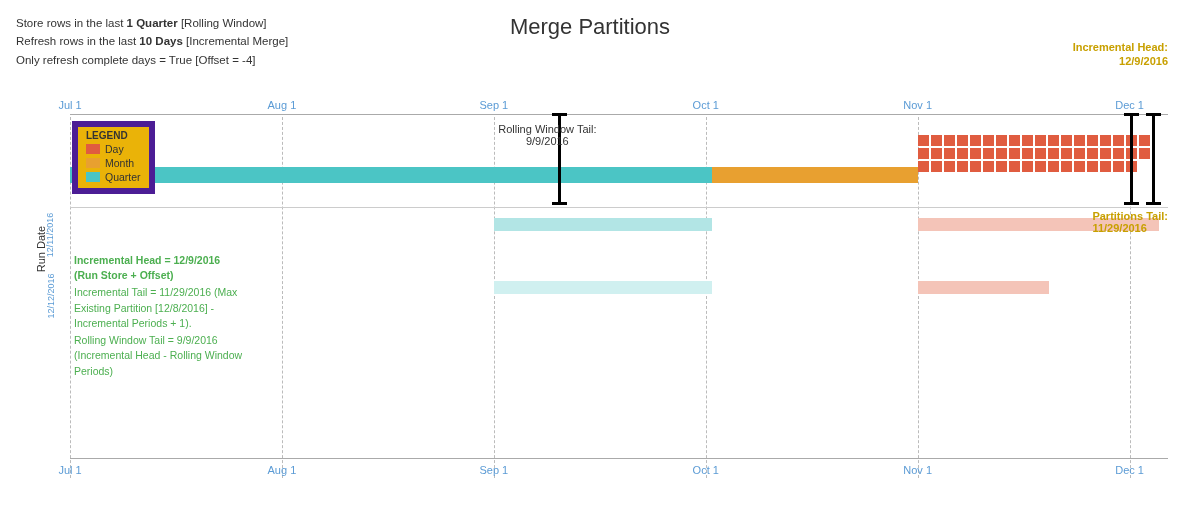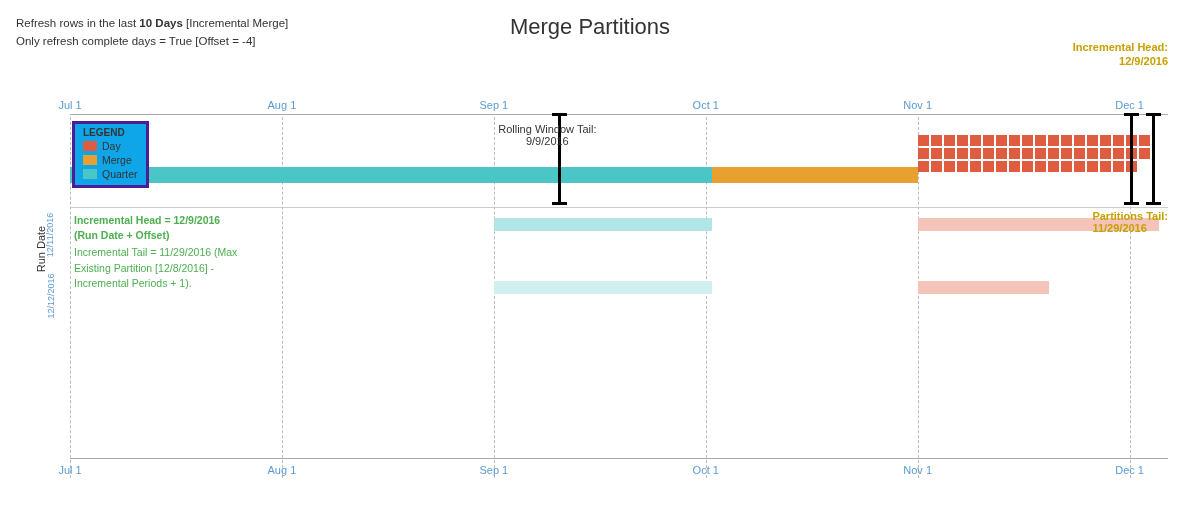--- a/index.html
+++ b/index.html
@@ -57,22 +57,22 @@
       bottom: 0;
       width: 1px;
       border-left: 1px dashed #bbb;
     }
 
     
     .legend {
       position: absolute;
       top: 28px;
       left: 0;
-      background: #0ea5e9;
-      border: 3px solid #4c1d95;
+      background: #eab308;
+      border: 6px solid #4c1d95;
       padding: 3px 8px;
       font-size: 10.5px;
       z-index: 10;
     }
 
     .legend-title {
       font-weight: 700;
       font-size: 10px;
       color: #333;
       margin-bottom: 2px;
@@ -95,20 +95,23 @@
   </style>
 </head>
 <body>
 
 <div class="main-container">
 
   <div class="title">Merge Partitions</div>
 
   <div class="info-panel">
     <div>
+      <span>Store rows in the last </span><b>1 Quarter</b><span> [Rolling Window]</span>
+    </div>
+    <div>
       <span>Refresh rows in the last </span><b>10 Days</b><span> [Incremental Merge]</span>
     </div>
     <div>Only refresh complete days = True [Offset = -4]</div>
   </div>
 
   <div style="position:absolute; top:95px; left:70px; right:12px; bottom:28px;">
 
     <div style="position:absolute; top:0; left:0; right:0; height:20px; border-bottom:1px solid #aaa;">
       <div class="axis-label" style="left:0%;">Jul 1</div>
       <div class="axis-label" style="left:19.3%;">Aug 1</div>
@@ -126,21 +129,21 @@
     <div class="gridline" style="left:96.5%;"></div>
 
     <div class="legend" style="top:26px; left:2px;">
       <div class="legend-title">LEGEND</div>
       <div class="legend-item">
         <span class="legend-color" style="background:#e05c40;"></span>
         <span>Day</span>
       </div>
       <div class="legend-item">
         <span class="legend-color" style="background:#e8a030;"></span>
-        <span>Merge</span>
+        <span>Month</span>
       </div>
       <div class="legend-item">
         <span class="legend-color" style="background:#4bc5c5;"></span>
         <span>Quarter</span>
       </div>
     </div>
 
     <div style="position:absolute; top:20px; left:0; right:0; height:88px;">
 
       <div style="position:absolute; top:52px; left:0%; width:58.5%; height:16px; background:#4bc5c5;"></div>
@@ -283,28 +286,33 @@
         <span style="display:inline-block;width:10px;height:10px;background:#f4c4b8;margin:0 1px 1px 0;"></span>
         <span style="display:inline-block;width:10px;height:10px;background:#f4c4b8;margin:0 1px 1px 0;"></span>
         <span style="display:inline-block;width:10px;height:10px;background:#f4c4b8;margin:0 1px 1px 0;"></span>
         <span style="display:inline-block;width:10px;height:10px;background:#f4c4b8;margin:0 1px 1px 0;"></span>
         <span style="display:inline-block;width:10px;height:10px;background:#f4c4b8;margin:0 1px 1px 0;"></span>
         <span style="display:inline-block;width:10px;height:10px;background:#f4c4b8;margin:0 1px 1px 0;"></span>
       </div>
     </div>
 
     <div style="position:absolute; top:118px; left:4px; width:230px; font-size:10.5px; color:#333; line-height:1.45;">
-      <div style="color:#4caf50; font-weight:600; margin-bottom:2px;">
+      <div style="color:#4caf50; font-weight:600; margin-bottom:2px;margin-top:40px;">
         <span>Incremental Head = 12/9/2016</span><br>
-        <span>(Run Date + Offset)</span>
+        <span>(Run Store + Offset)</span>
       </div>
       <div style="color:#4caf50; margin-bottom:2px;">
         <span>Incremental Tail = 11/29/2016 (Max</span><br>
         <span>Existing Partition [12/8/2016] -</span><br>
         <span>Incremental Periods + 1).</span>
+      </div>
+      <div style="color:#4caf50;">
+        <span>Rolling Window Tail = 9/9/2016</span><br>
+        <span>(Incremental Head - Rolling Window</span><br>
+        <span>Periods)</span>
       </div>
     </div>
 
     <div style="position:absolute; bottom:0; left:0; right:0; height:20px; border-top:1px solid #aaa;">
       <div class="axis-label" style="left:0%; bottom:2px; top:auto;">Jul 1</div>
       <div class="axis-label" style="left:19.3%; bottom:2px; top:auto;">Aug 1</div>
       <div class="axis-label" style="left:38.6%; bottom:2px; top:auto;">Sep 1</div>
       <div class="axis-label" style="left:57.9%; bottom:2px; top:auto;">Oct 1</div>
       <div class="axis-label" style="left:77.2%; bottom:2px; top:auto;">Nov 1</div>
       <div class="axis-label" style="left:96.5%; bottom:2px; top:auto;">Dec 1</div>

